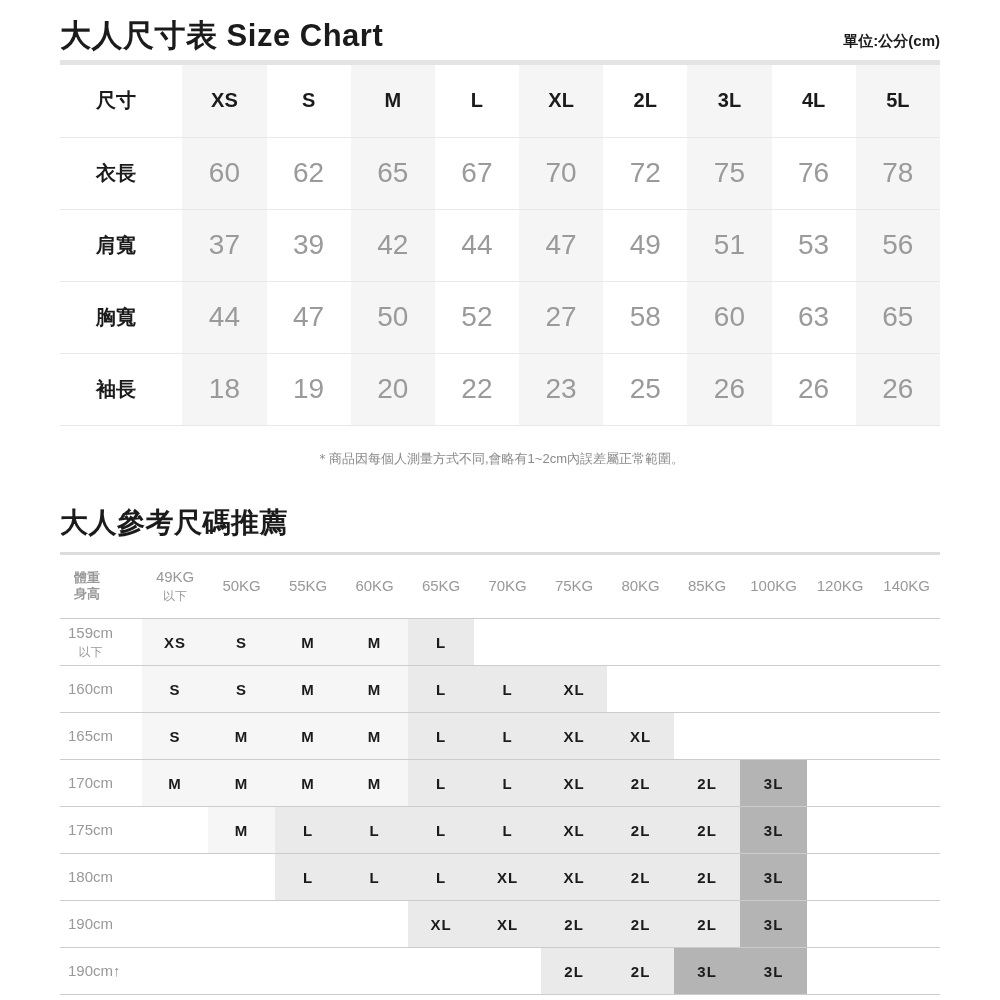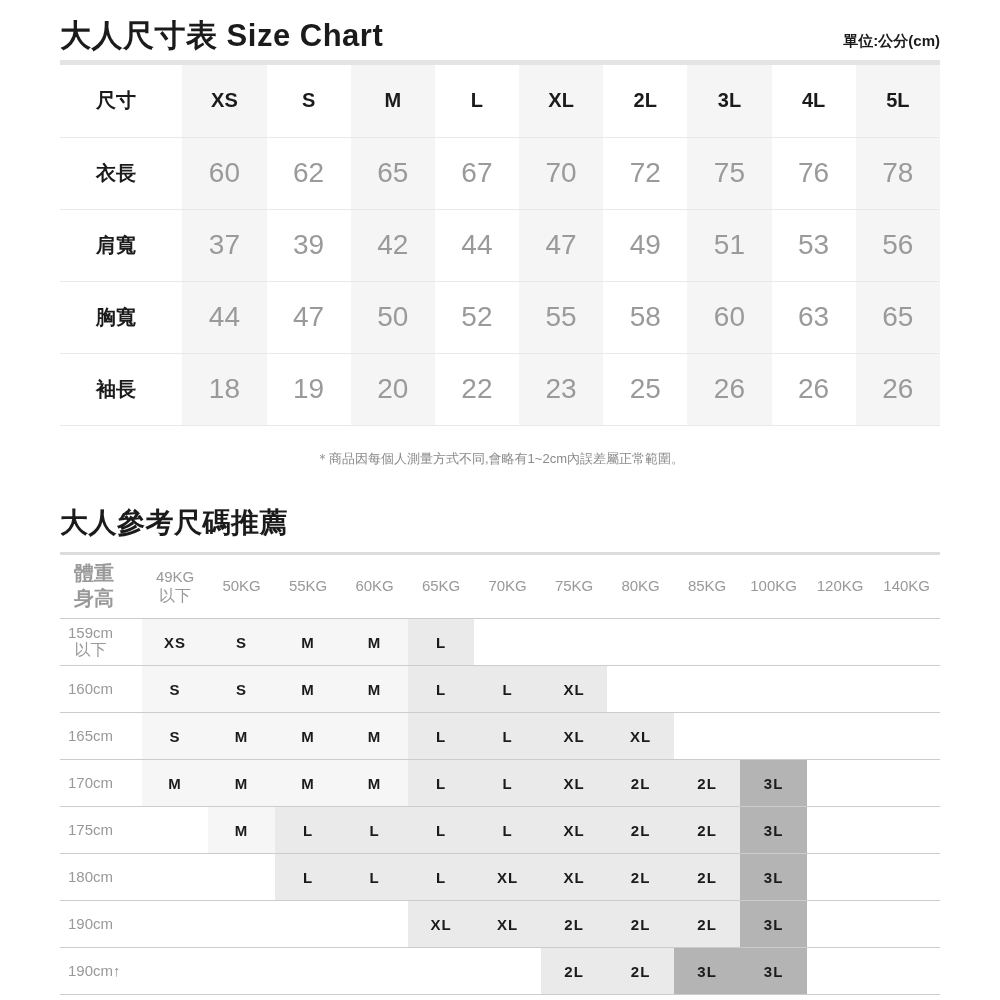--- a/index.html
+++ b/index.html
@@ -28,26 +28,26 @@
   .note{font-size:13px;color:#8a8a8a;text-align:center;margin-top:24px;}
 
   
   .title2{font-size:28px;font-weight:bold;margin-top:36px;letter-spacing:.5px;}
   .divider2{height:3px;background:#dcdcdc;margin-top:10px;}
 
   
   .t2 td,.t2 th{border-bottom:1px solid #cccccc;vertical-align:middle;}
   .t2 thead tr{height:64px;}
   .t2 tbody tr{height:47px;}
-  .t2 .t2-corner{font-size:20px;color:#999;font-weight:bold;text-align:left;padding-left:14px;line-height:1.25;}
+  .t2 .t2-corner{font-size:13px;color:#999;font-weight:bold;text-align:left;padding-left:14px;line-height:1.25;}
   .t2 .t2-head{font-size:15px;color:#999;text-align:center;line-height:1.2;}
   .t2 .t2-rowlabel{font-size:15px;color:#999;text-align:left;padding-left:8px;}
   .t2 .t2-rowlabel .rl{display:inline-block;text-align:center;line-height:1.15;}
   .t2 .t2-val{font-size:15px;font-weight:bold;text-align:center;color:#1b1b1b;letter-spacing:1px;}
-  .sub{font-size:16px;}
+  .sub{font-size:12px;}
   .c1{background:#f6f6f6;}   
   .c2{background:#eaeaea;}   
   .c3{background:#b4b4b4;}   
 </style>
 </head>
 <body>
 
 <div class="page">
 
   <div class="hdr1">
@@ -101,21 +101,21 @@
           <td class="t1-val stripe">51</td>
           <td class="t1-val">53</td>
           <td class="t1-val stripe">56</td>
         </tr>
         <tr>
           <td class="t1-label">胸寬</td>
           <td class="t1-val stripe">44</td>
           <td class="t1-val">47</td>
           <td class="t1-val stripe">50</td>
           <td class="t1-val">52</td>
-          <td class="t1-val stripe">55</td>
+          <td class="t1-val stripe">27</td>
           <td class="t1-val">58</td>
           <td class="t1-val stripe">60</td>
           <td class="t1-val">63</td>
           <td class="t1-val stripe">65</td>
         </tr>
         <tr>
           <td class="t1-label">袖長</td>
           <td class="t1-val stripe">18</td>
           <td class="t1-val">19</td>
           <td class="t1-val stripe">20</td>

